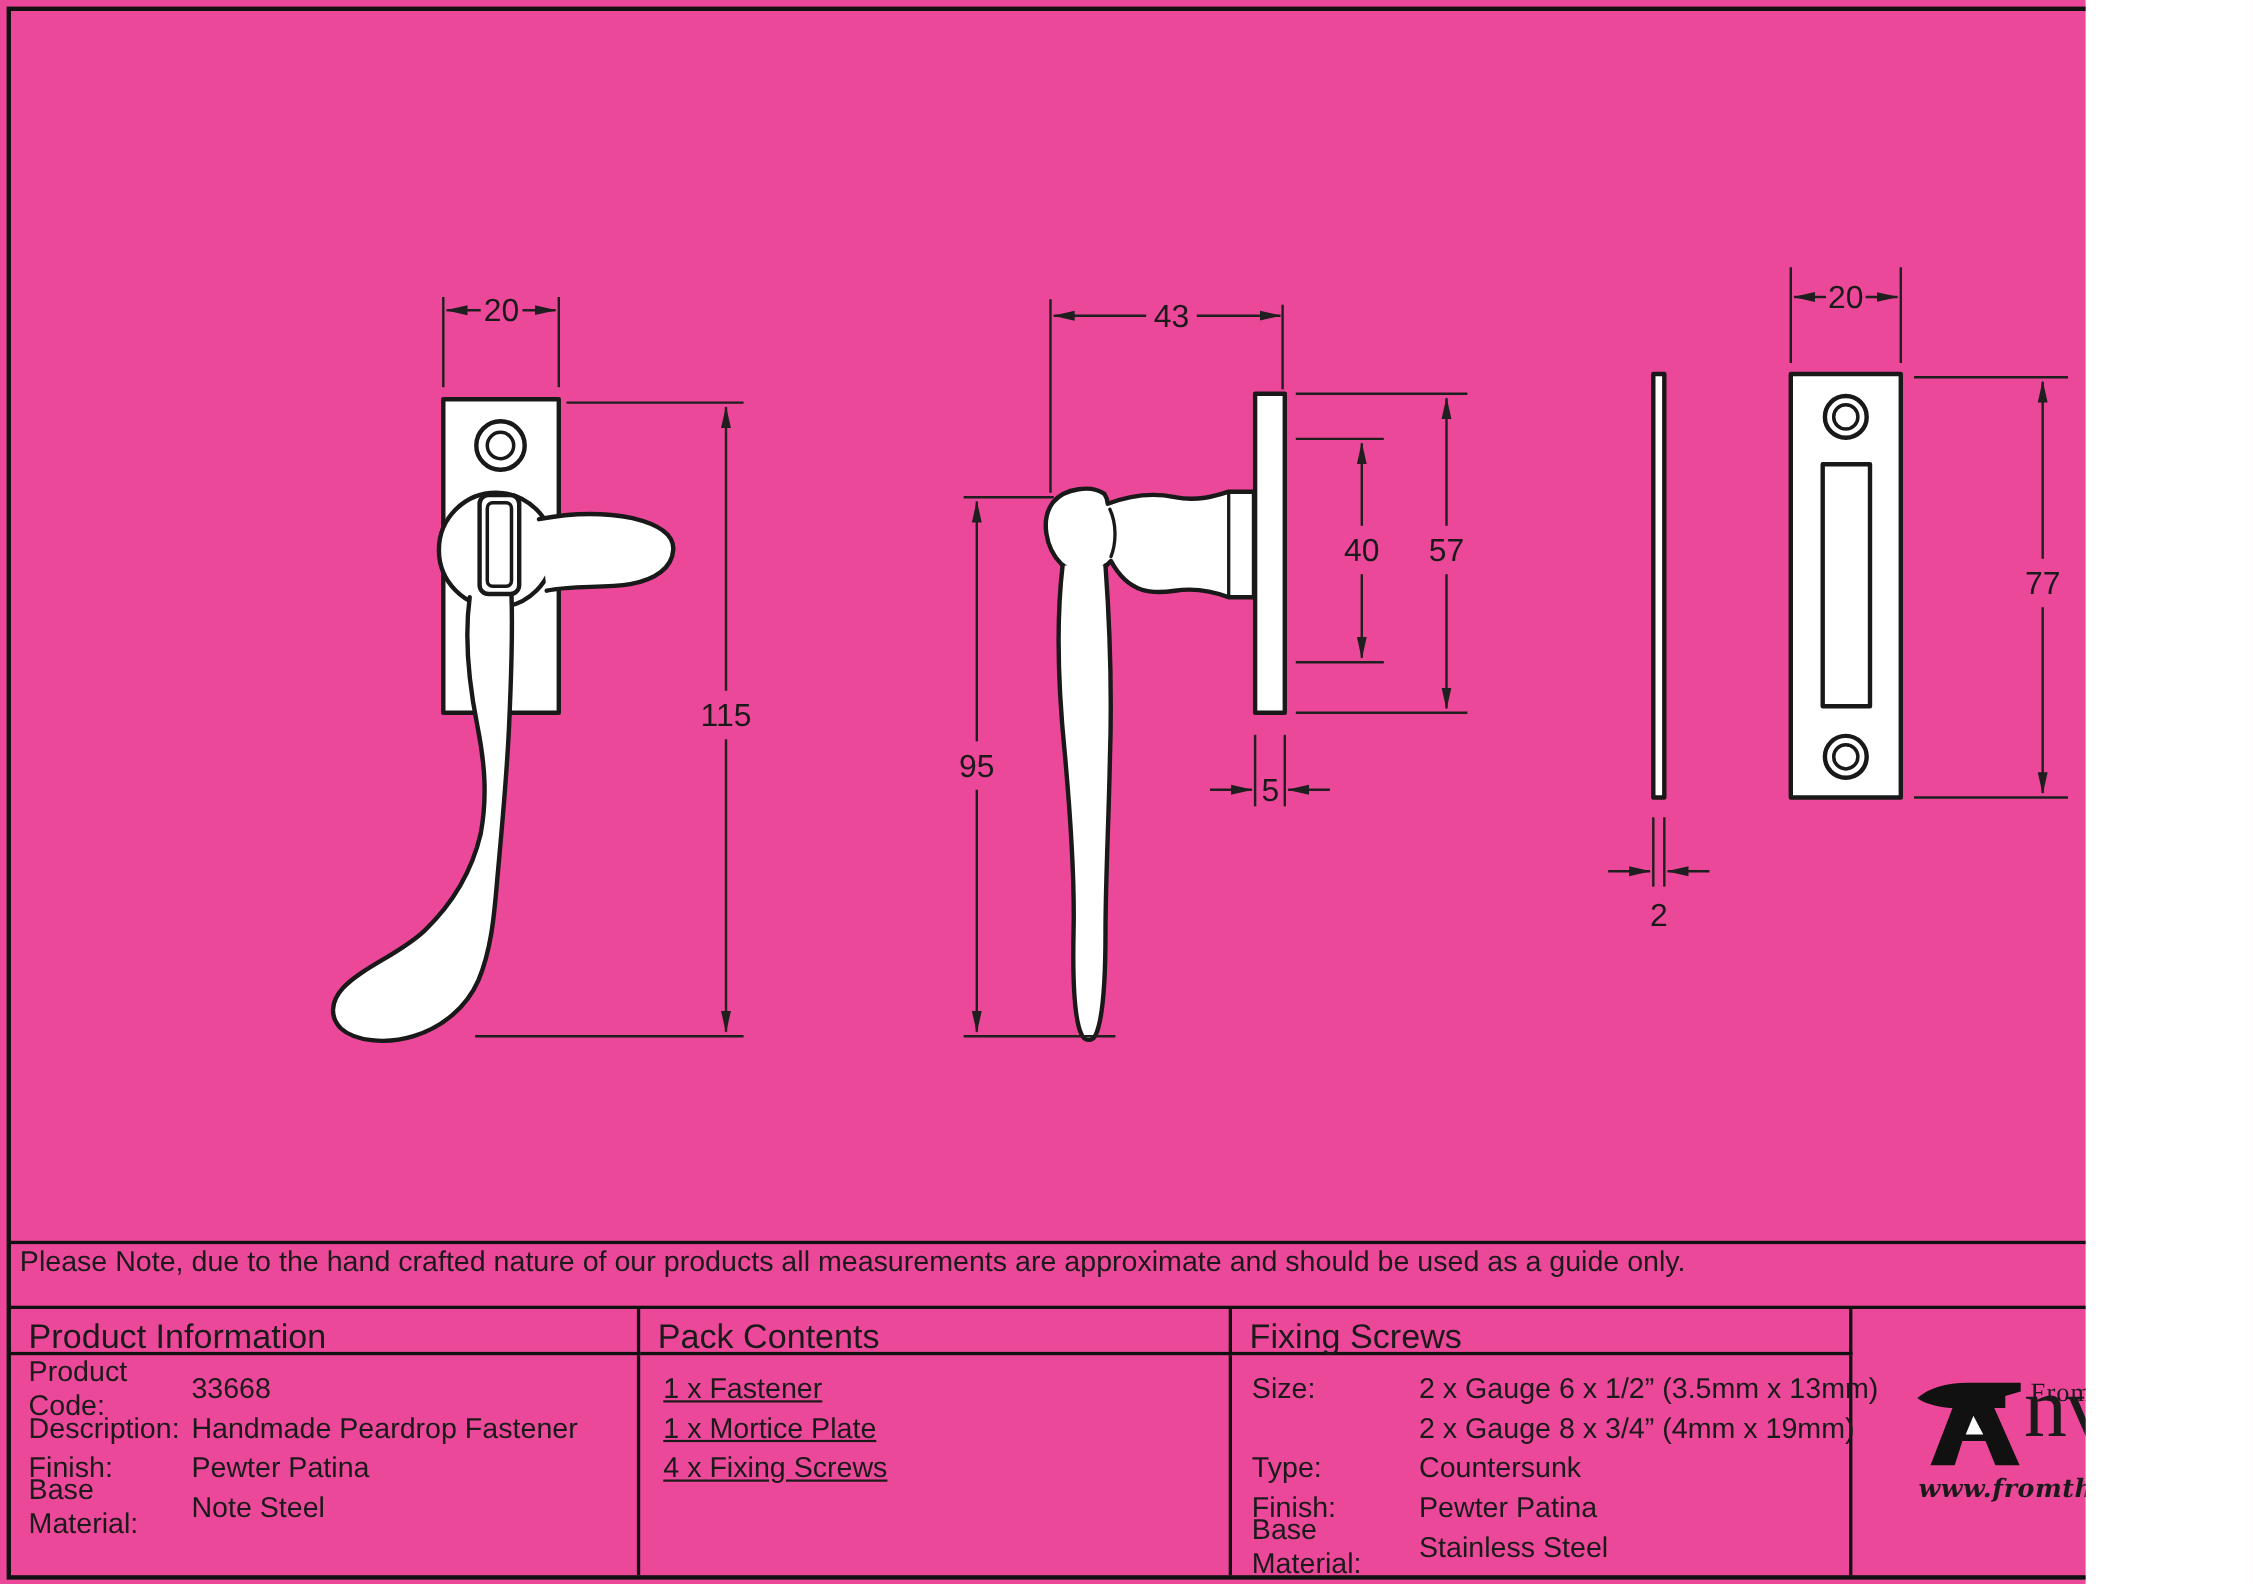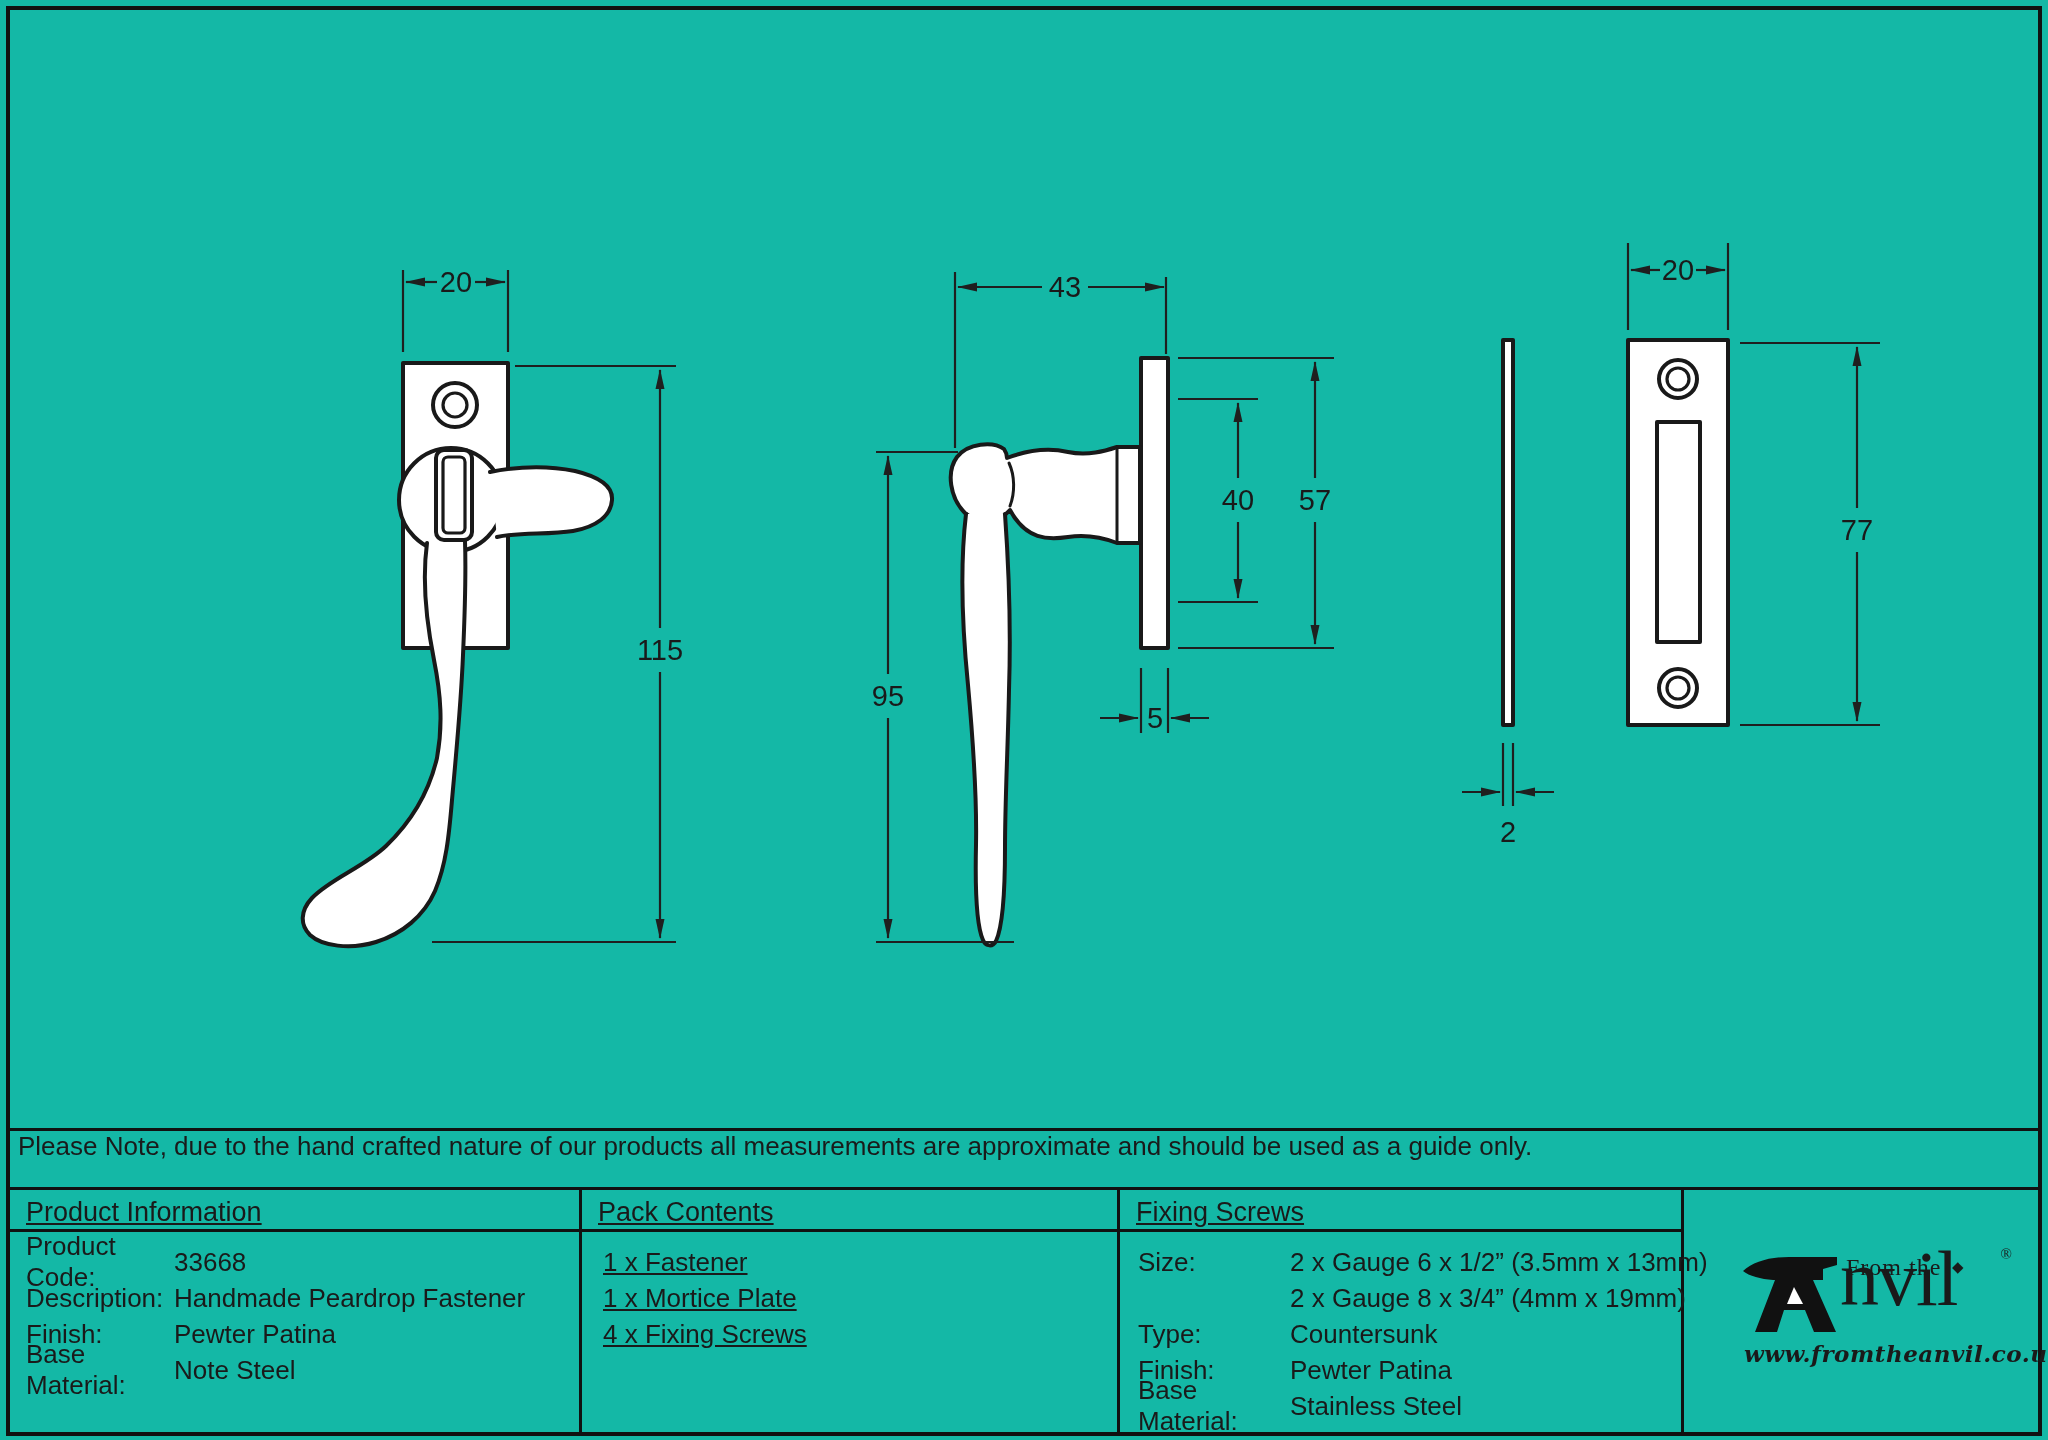--- a/index.html
+++ b/index.html
@@ -1,36 +1,36 @@
 <!DOCTYPE html>
 <html><head>
 <meta charset="utf-8">
 <style>
   html,body{margin:0;padding:0;background:#ffffff;}
-  .page{position:relative;width:2048px;height:1440px;background:#14b8a6;
+  .page{position:relative;width:1896px;height:1440px;background:#ec4899;
         font-family:"Liberation Sans",sans-serif;color:#1a1a1a;overflow:hidden;}
   .outer{position:absolute;left:6px;top:6px;width:2036px;height:1430px;
          border:4px solid #111;box-sizing:border-box;display:flex;flex-direction:column;}
   .drawing-area{flex:1;position:relative;}
   .drawing-area svg{position:absolute;left:0;top:0;width:100%;height:100%;}
 
   
   .part{fill:#ffffff;stroke:#191919;stroke-width:4;stroke-linejoin:round;stroke-linecap:round;}
   .part-thin{fill:#ffffff;stroke:#191919;stroke-width:3.2;stroke-linejoin:round;}
   .crease{fill:none;stroke:#191919;stroke-width:3;stroke-linecap:round;}
   .dim{stroke:#1f1f1f;stroke-width:2.2;fill:none;}
   .dimtext{font:29px "Liberation Sans",sans-serif;fill:#1a1a1a;text-anchor:middle;}
 
   .note-row{height:56px;border-top:3px solid #111;display:flex;
             padding-left:8px;font-size:26px;}
   .info-table{height:245px;border-top:3px solid #111;display:grid;
               grid-template-columns:572px 538px 564px auto;grid-template-rows:42px auto;
               box-sizing:border-box;}
   .hcell{border-right:3px solid #111;border-bottom:3px solid #111;
-         padding:7px 0 0 16px;font-size:27px;text-decoration:underline;}
+         padding:7px 0 0 16px;font-size:31px;}
   .bcell{border-right:3px solid #111;padding-top:12px;}
   .kv{display:flex;height:36px;align-items:center;font-size:26px;}
   .kv .k{width:148px;padding-left:16px;flex:none;}
   .kv .k3{width:152px;padding-left:18px;flex:none;}
   .kv .v{white-space:nowrap;}
   .pc-item{height:36px;display:flex;align-items:center;padding-left:21px;font-size:26px;text-decoration:underline;}
   .logo-cell{grid-column:4;grid-row:1/3;position:relative;}
   .logo{position:absolute;left:56px;top:58px;width:270px;height:118px;}
   .anvil-ic{position:absolute;left:0;top:4px;}
   .logo-prefix{position:absolute;left:106px;top:6px;font-family:"Liberation Serif",serif;

